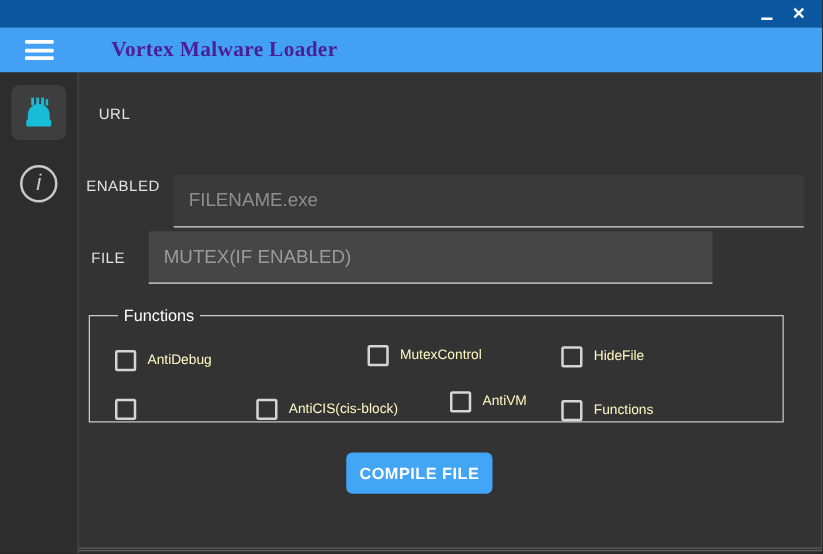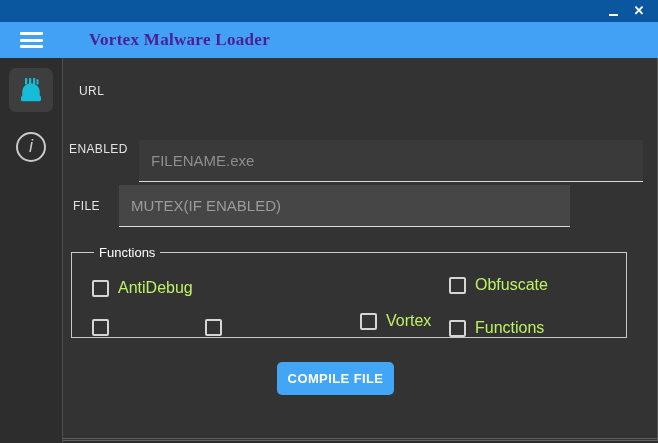--- a/index.html
+++ b/index.html
@@ -42,21 +42,21 @@
   .f-input::placeholder{color:#8e8e8e;opacity:1;}
   .f-input.muted{background:#464646;}
   .f-input.muted::placeholder{color:#9b9b9b;}
 
   
   .fn-set{position:absolute;left:8px;top:187px;width:556px;height:93px;margin:0;padding:0;
     border:1px solid #c9c9c9;}
   .fn-set legend{margin-left:22px;padding:0 5px;color:#ffffff;font-size:13px;}
   .cb-item{position:absolute;display:flex;align-items:center;height:20px;}
   .cb-box{width:17px;height:17px;border:2px solid #d6d6d6;border-radius:2px;background:transparent;flex:none;}
-  .cb-label{margin-left:9px;color:#bef264;font-size:16px;white-space:nowrap;}
+  .cb-label{margin-left:9px;color:#fef9c3;font-size:11px;white-space:nowrap;}
 
   
   .compile-btn{position:absolute;left:214px;top:304px;width:117px;height:33px;
     background:#42a5f5;border:none;border-radius:5px;color:#ffffff;
     font-size:13px;font-weight:bold;letter-spacing:.4px;}
 
   .bottom-line{position:absolute;left:0;right:0;top:380px;height:1px;background:#5d5d5d;}
 </style>
 </head>
 <body>
@@ -114,33 +114,38 @@
       <span class="f-label" style="left:10px;top:141px">FILE</span>
       <input class="f-input muted" style="left: 56px; top: 127px; width: 451px; height: 42px;" type="text" placeholder="MUTEX(IF ENABLED)">
 
       <fieldset class="fn-set">
         <legend>Functions</legend>
 
         <div class="cb-item" style="left:20px;top:18px">
           <span class="cb-box"></span>
           <span class="cb-label">AntiDebug</span>
         </div>
+        <div class="cb-item" style="left:222px;top:14px">
+          <span class="cb-box"></span>
+          <span class="cb-label">MutexControl</span>
+        </div>
         <div class="cb-item" style="left:377px;top:15px">
           <span class="cb-box"></span>
-          <span class="cb-label">Obfuscate</span>
+          <span class="cb-label">HideFile</span>
         </div>
         <div class="cb-item" style="left:20px;top:57px">
           <span class="cb-box"></span>
         </div>
         <div class="cb-item" style="left:133px;top:57px">
           <span class="cb-box"></span>
+          <span class="cb-label">AntiCIS(cis-block)</span>
         </div>
         <div class="cb-item" style="left:288px;top:51px">
           <span class="cb-box"></span>
-          <span class="cb-label">Vortex</span>
+          <span class="cb-label">AntiVM</span>
         </div>
         <div class="cb-item" style="left:377px;top:58px">
           <span class="cb-box"></span>
           <span class="cb-label">Functions</span>
         </div>
       </fieldset>
 
       <button class="compile-btn">COMPILE FILE</button>
 
       <div class="bottom-line"></div>

